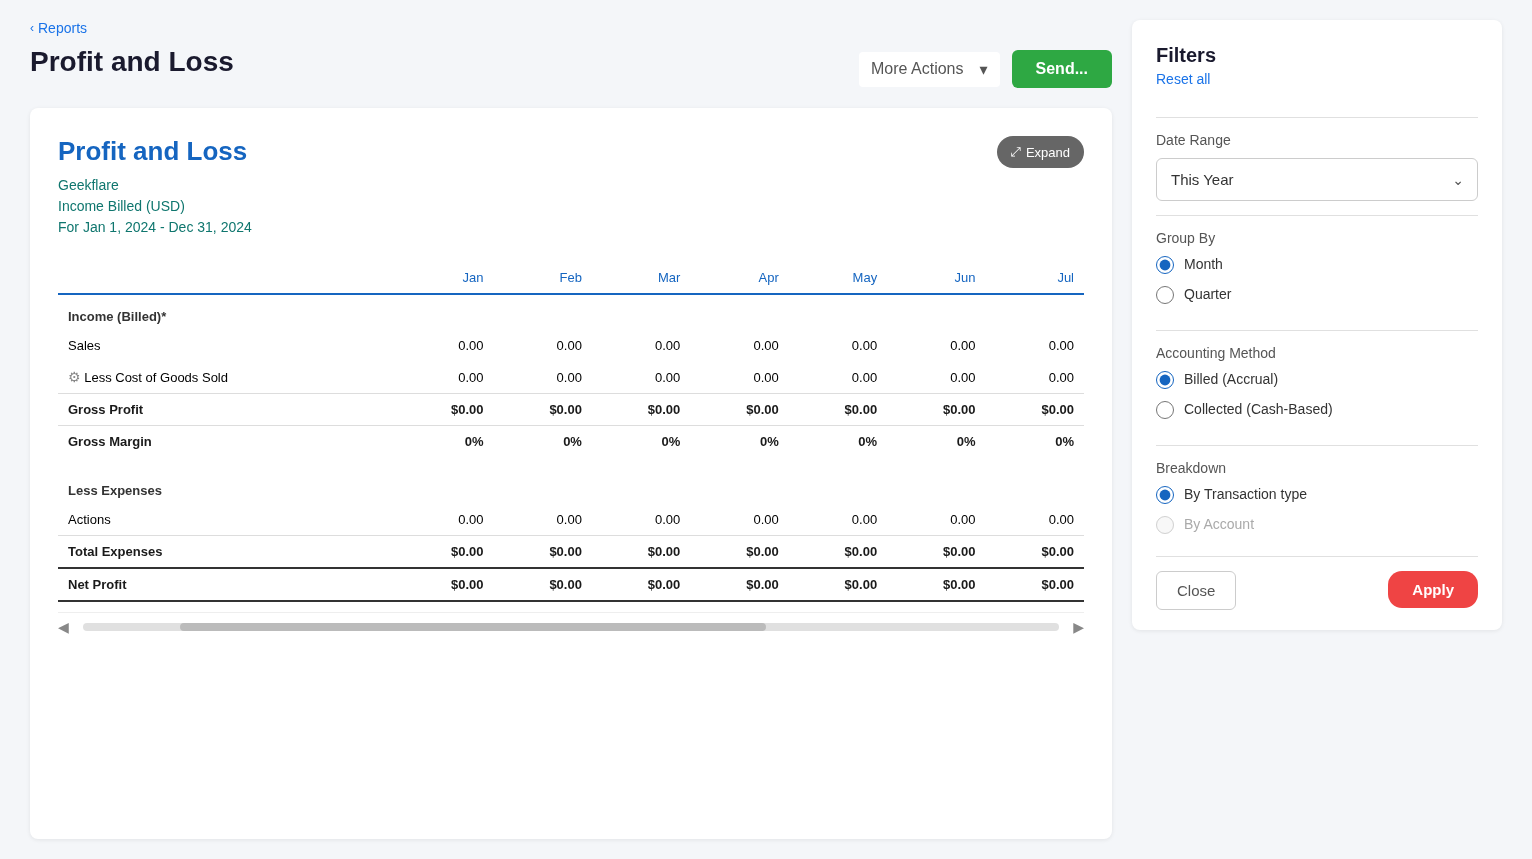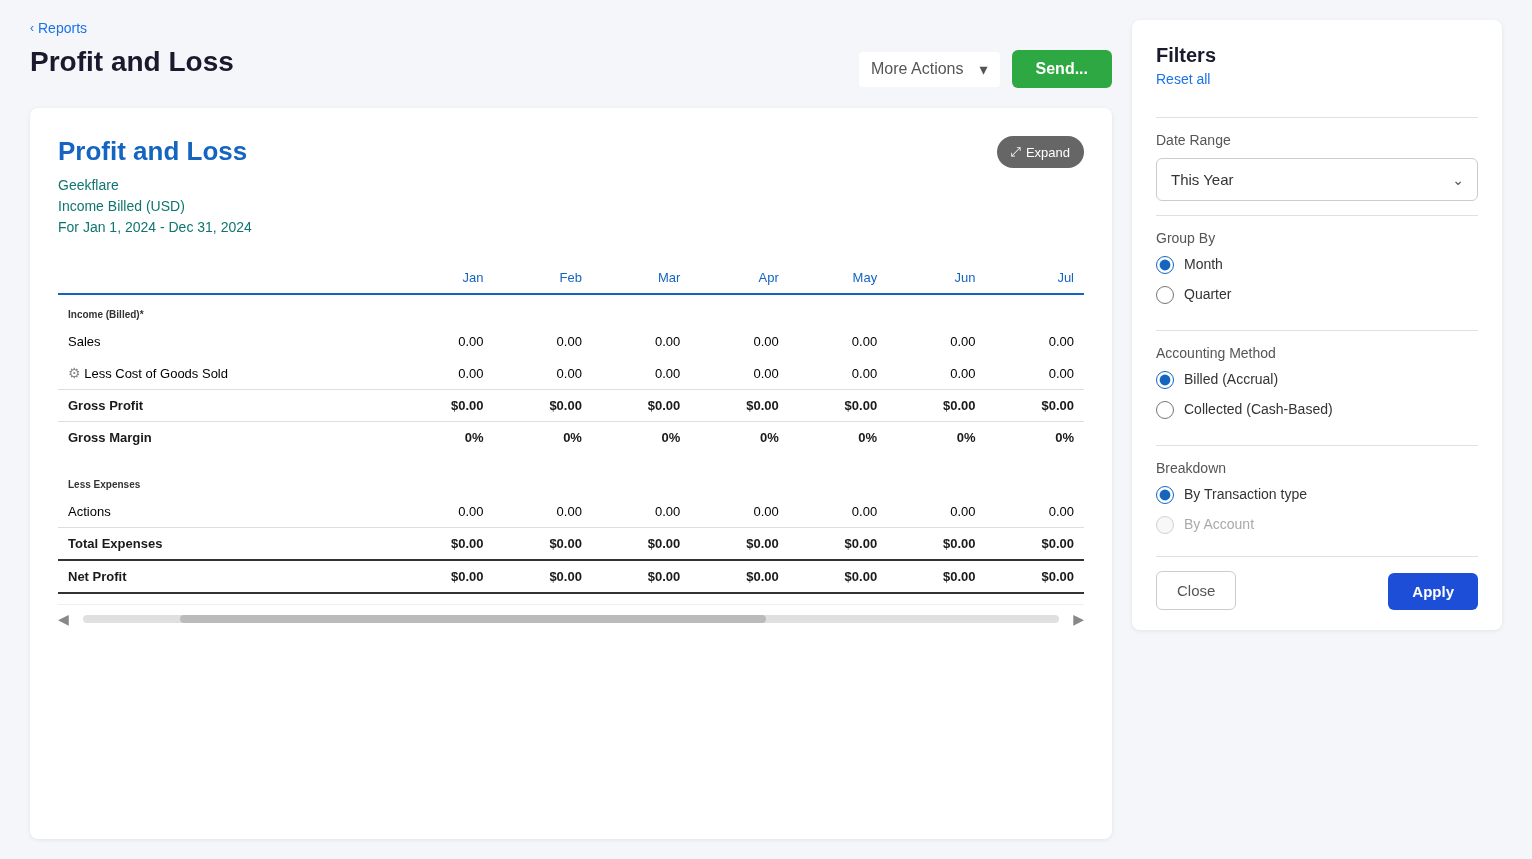--- a/index.html
+++ b/index.html
@@ -37,21 +37,21 @@
     .table-wrapper { overflow-x: auto; }
 
     table { width: 100%; border-collapse: collapse; font-size: 13px; }
 
     .col-header { color: #1565c0; font-weight: 400; text-align: right; padding: 8px 10px; border-bottom: 2px solid #1565c0; }
     .col-header-empty { border-bottom: 2px solid #1565c0; }
 
     .col-name { text-align: left; padding: 8px 10px; min-width: 180px; }
     .col-val { text-align: right; padding: 6px 10px; }
 
-    .section-header td { font-weight: 600; color: #333; padding: 14px 10px 6px; font-size: 10px; }
+    .section-header td { font-weight: 600; color: #333; padding: 14px 10px 6px; font-size: 13px; }
 
     .subtotal-row td { font-weight: 700; color: #1a1a1a; border-top: 1px solid #ddd; }
     .double-border-top td { border-top: 2px solid #333; }
     .double-border-bottom td { border-bottom: 2px solid #333; }
     .cog-icon { font-size: 14px; color: #888; }
 
     
     .right-panel { width: 370px; background: white; border-radius: 8px; padding: 24px 24px 20px; box-shadow: 0 1px 4px rgba(0,0,0,0.08); display: flex; flex-direction: column; gap: 0; height: fit-content; }
 
     .filters-title { font-size: 20px; font-weight: 700; color: #1a1a2e; margin-bottom: 4px; }
@@ -63,25 +63,25 @@
 
     .select-wrapper { position: relative; margin-bottom: 0; }
     .select-wrapper select { width: 100%; border: 1px solid #ccc; border-radius: 6px; padding: 12px 40px 12px 14px; font-size: 15px; color: #333; appearance: none; background: white; cursor: pointer; }
     .select-chevron { position: absolute; right: 14px; top: 50%; transform: translateY(-50%); color: #555; font-size: 14px; pointer-events: none; }
 
     .radio-option { display: flex; align-items: flex-start; gap: 10px; margin-bottom: 12px; cursor: pointer; font-size: 14px; color: #333; }
     .radio-option input[type="radio"] { accent-color: #1565c0; width: 18px; height: 18px; cursor: pointer; }
     .radio-option.disabled { color: #aaa; cursor: not-allowed; }
     .radio-option.disabled input[type="radio"] { accent-color: #aaa; cursor: not-allowed; }
 
-    .bottom-actions { display: flex; justify-content: space-between; align-items: flex-end; margin-top: 10px; padding-top: 14px; border-top: 1px solid #e0e0e0; }
+    .bottom-actions { display: flex; justify-content: space-between; align-items: flex-start; margin-top: 10px; padding-top: 14px; border-top: 1px solid #e0e0e0; }
 
     .close-btn { background: white; border: 1px solid #ccc; color: #555; font-size: 15px; padding: 10px 20px; border-radius: 6px; cursor: pointer; font-weight: 500; }
 
-    .apply-btn { background: #1d4ed8; color: white; border: none; font-size: 15px; font-weight: 700; padding: 10px 24px; border-radius: 6px; cursor: pointer; margin-left: 8px; }
+    .apply-btn { background: #ef4444; color: white; border: none; font-size: 15px; font-weight: 700; padding: 10px 24px; border-radius: 14px; cursor: pointer; margin-left: 8px; }
 
     .scroll-arrow { font-size: 14px; color: #888; cursor: pointer; user-select: none; }
 
     .nav-arrows-row { display: flex; align-items: center; gap: 8px; padding: 4px 0; }
   </style>
 </head>
 <body>
 
 <div class="app-container">
   <div class="main-content">

